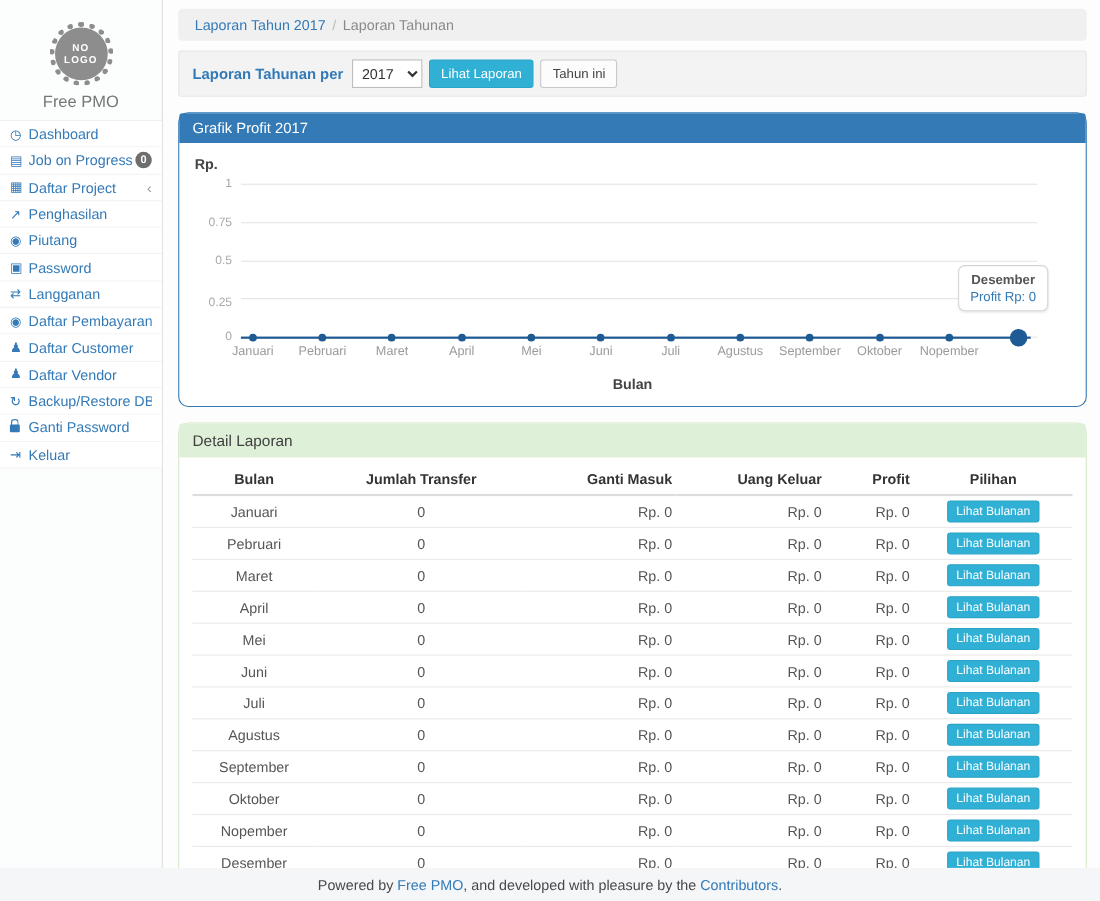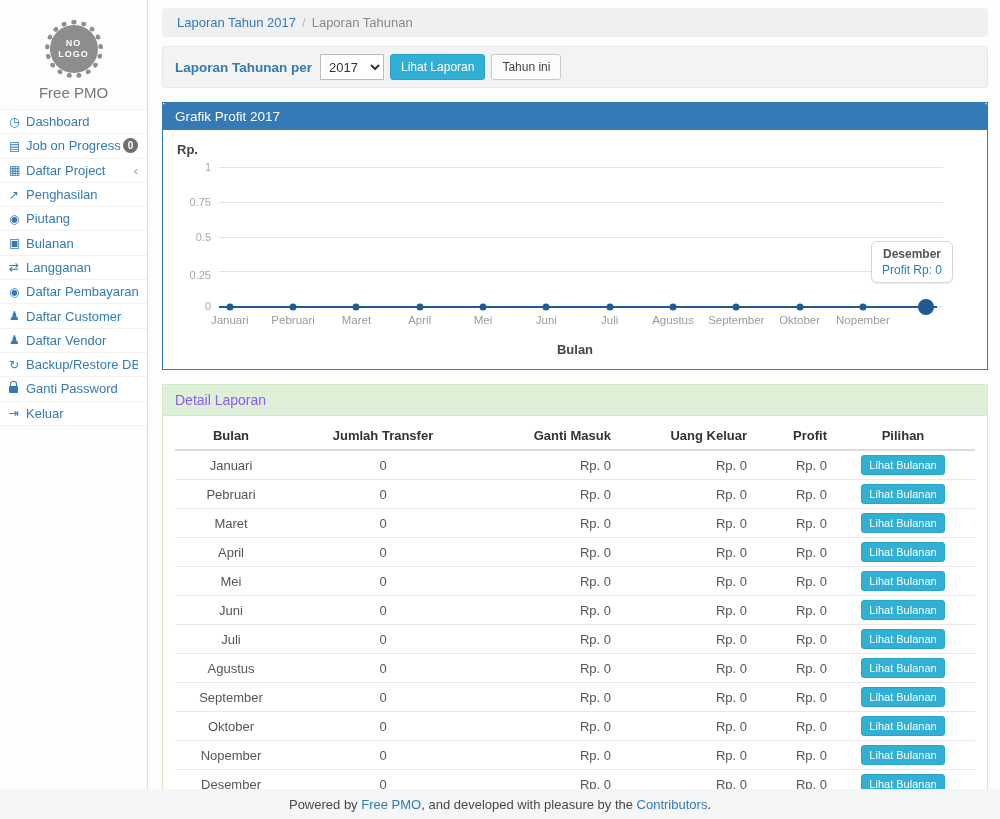--- a/index.html
+++ b/index.html
@@ -35,42 +35,42 @@
 
   .toolbar { margin-top:9px; background:#f3f3f3; border:1px solid #e7e7e7; border-radius:3px;
              padding:7px 12px; display:flex; align-items:center; gap:6px; }
   .toolbar .tb-label { color:#337ab7; font-weight:bold; font-size:13.5px; margin-right:2px; }
   .year-select { height:26px; font-size:13px; border:1px solid #bdbdbd; border-radius:0; background:#fff; padding:2px 4px; width:64px; color:#333; }
   .btn { display:inline-block; border-radius:3px; font-size:12px; padding:5px 10px; line-height:14px; cursor:pointer; border:1px solid transparent; }
   .btn-info { background:#31b0d5; border-color:#2aa4c7; color:#fff; }
   .btn-default { background:#fcfcfc; border-color:#c9c9c9; color:#444; }
 
   
-  .panel { border-radius:0; margin-top:14px; background:#fff; }
+  .panel { border-radius:9px; margin-top:14px; background:#fff; }
   .panel-primary { border:1px solid #337ab7; }
   .panel-primary > .panel-heading { background:#337ab7; color:#fff; font-size:13.5px; padding:6px 12px; border-radius:3px 3px 0 0; }
   .chart-body { padding:12px 14px 12px; }
   .y-title { font-size:13px; font-weight:bold; color:#444; margin-bottom:10px; }
   .plot { position:relative; margin:6px 36px 0 42px; height:140px; }
   .gridline { position:absolute; left:0; right:-6px; height:1px; background:#e4e4e4; }
   .ytick { position:absolute; left:-42px; width:34px; text-align:right; font-size:11px; color:#a9a9a9; }
   .zero-line { position:absolute; left:0; right:0; top:139px; height:2px; background:#1e5b94; }
   .dot { position:absolute; width:7px; height:7px; border-radius:50%; background:#1e5b94; transform:translate(-50%,-50%); top:140px; }
   .dot.big { width:16px; height:16px; }
   .x-labels { position:relative; margin:0 36px 0 42px; height:16px; margin-top:7px; }
   .x-lab { position:absolute; transform:translateX(-50%); font-size:11.5px; color:#9a9a9a; white-space:nowrap; top:0; }
   .x-title { text-align:center; font-size:13px; font-weight:bold; color:#444; margin-top:12px; }
   .tooltip-box { position:absolute; right:-16px; top:74px; background:#fff; border:1px solid #d5d5d5; border-radius:6px;
                  padding:5px 10px; text-align:center; box-shadow:0 1px 2px rgba(0,0,0,0.08); z-index:2; }
   .tooltip-box .tt-title { font-size:12px; font-weight:bold; color:#555; }
   .tooltip-box .tt-val { font-size:12px; color:#337ab7; margin-top:2px; white-space:nowrap; }
 
   
   .panel-success { border:1px solid #d6e9c6; }
-  .panel-success > .panel-heading { background:#dff0d8; color:#8b5cf6; font-size:14px; padding:7px 12px;
+  .panel-success > .panel-heading { background:#dff0d8; color:#404040; font-size:14px; padding:7px 12px;
                                     border-bottom:1px solid #d6e9c6; border-radius:3px 3px 0 0; }
   .detail-body { padding:6px 12px 16px; }
   table.report { width:100%; border-collapse:collapse; font-size:13px; }
   table.report th { font-weight:bold; color:#333; padding:6px 4px; border-bottom:2px solid #ddd; }
   table.report td { color:#555; padding:4px 4px; border-bottom:1px solid #e9e9e9; height:24px; }
   .al-c { text-align:center; } .al-r { text-align:right; }
   .btn-xs { padding:2px 7px; font-size:11px; border-radius:3px; }
 
   
   .footer { height:30px; background:#f5f6f8; display:flex; align-items:center; justify-content:center;
@@ -109,21 +109,21 @@
           <div class="side-item">
             <span class="ic">↗</span>
             <span class="lbl">Penghasilan</span>
           </div>
           <div class="side-item">
             <span class="ic">◉</span>
             <span class="lbl">Piutang</span>
           </div>
           <div class="side-item">
             <span class="ic">▣</span>
-            <span class="lbl">Bulanan</span>
+            <span class="lbl">Password</span>
           </div>
           <div class="side-item">
             <span class="ic">⇄</span>
             <span class="lbl">Langganan</span>
           </div>
           <div class="side-item">
             <span class="ic">◉</span>
             <span class="lbl">Daftar Pembayaran</span>
           </div>
           <div class="side-item">

